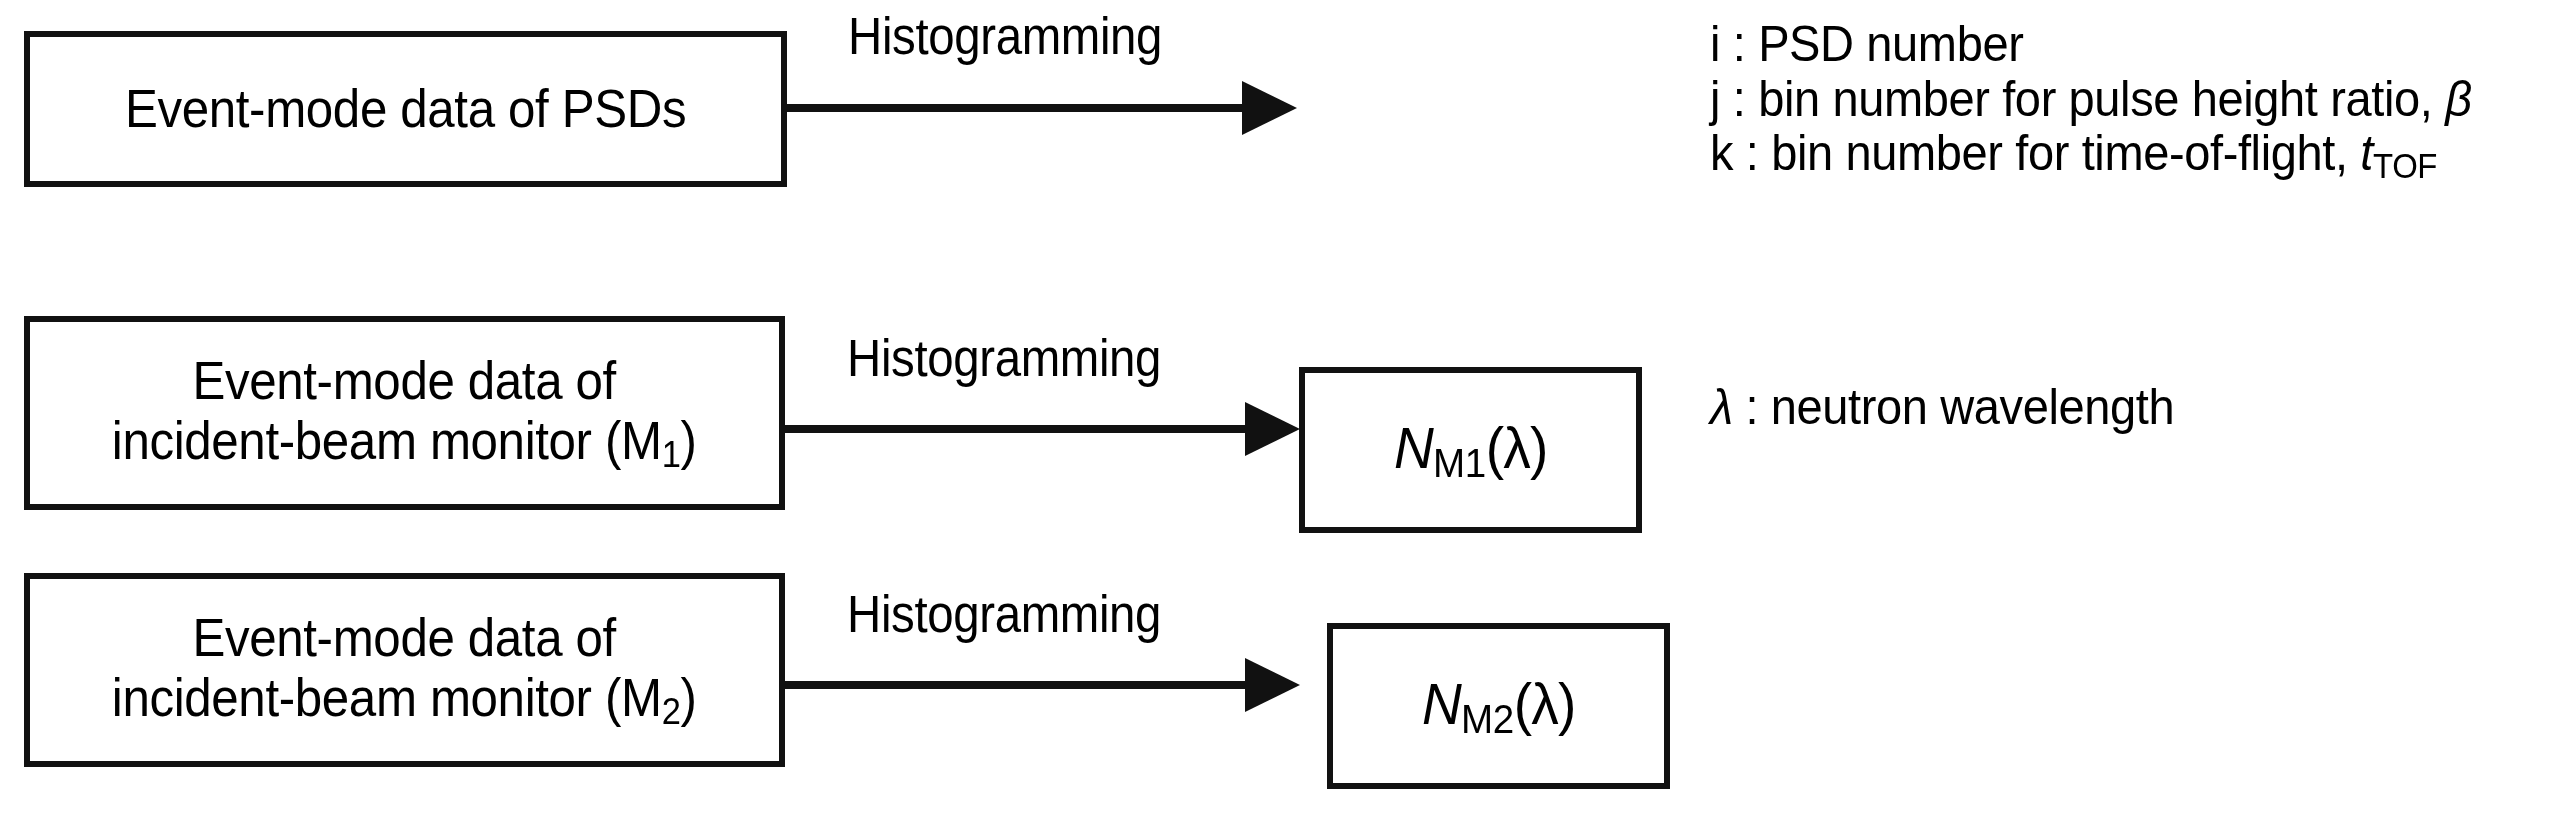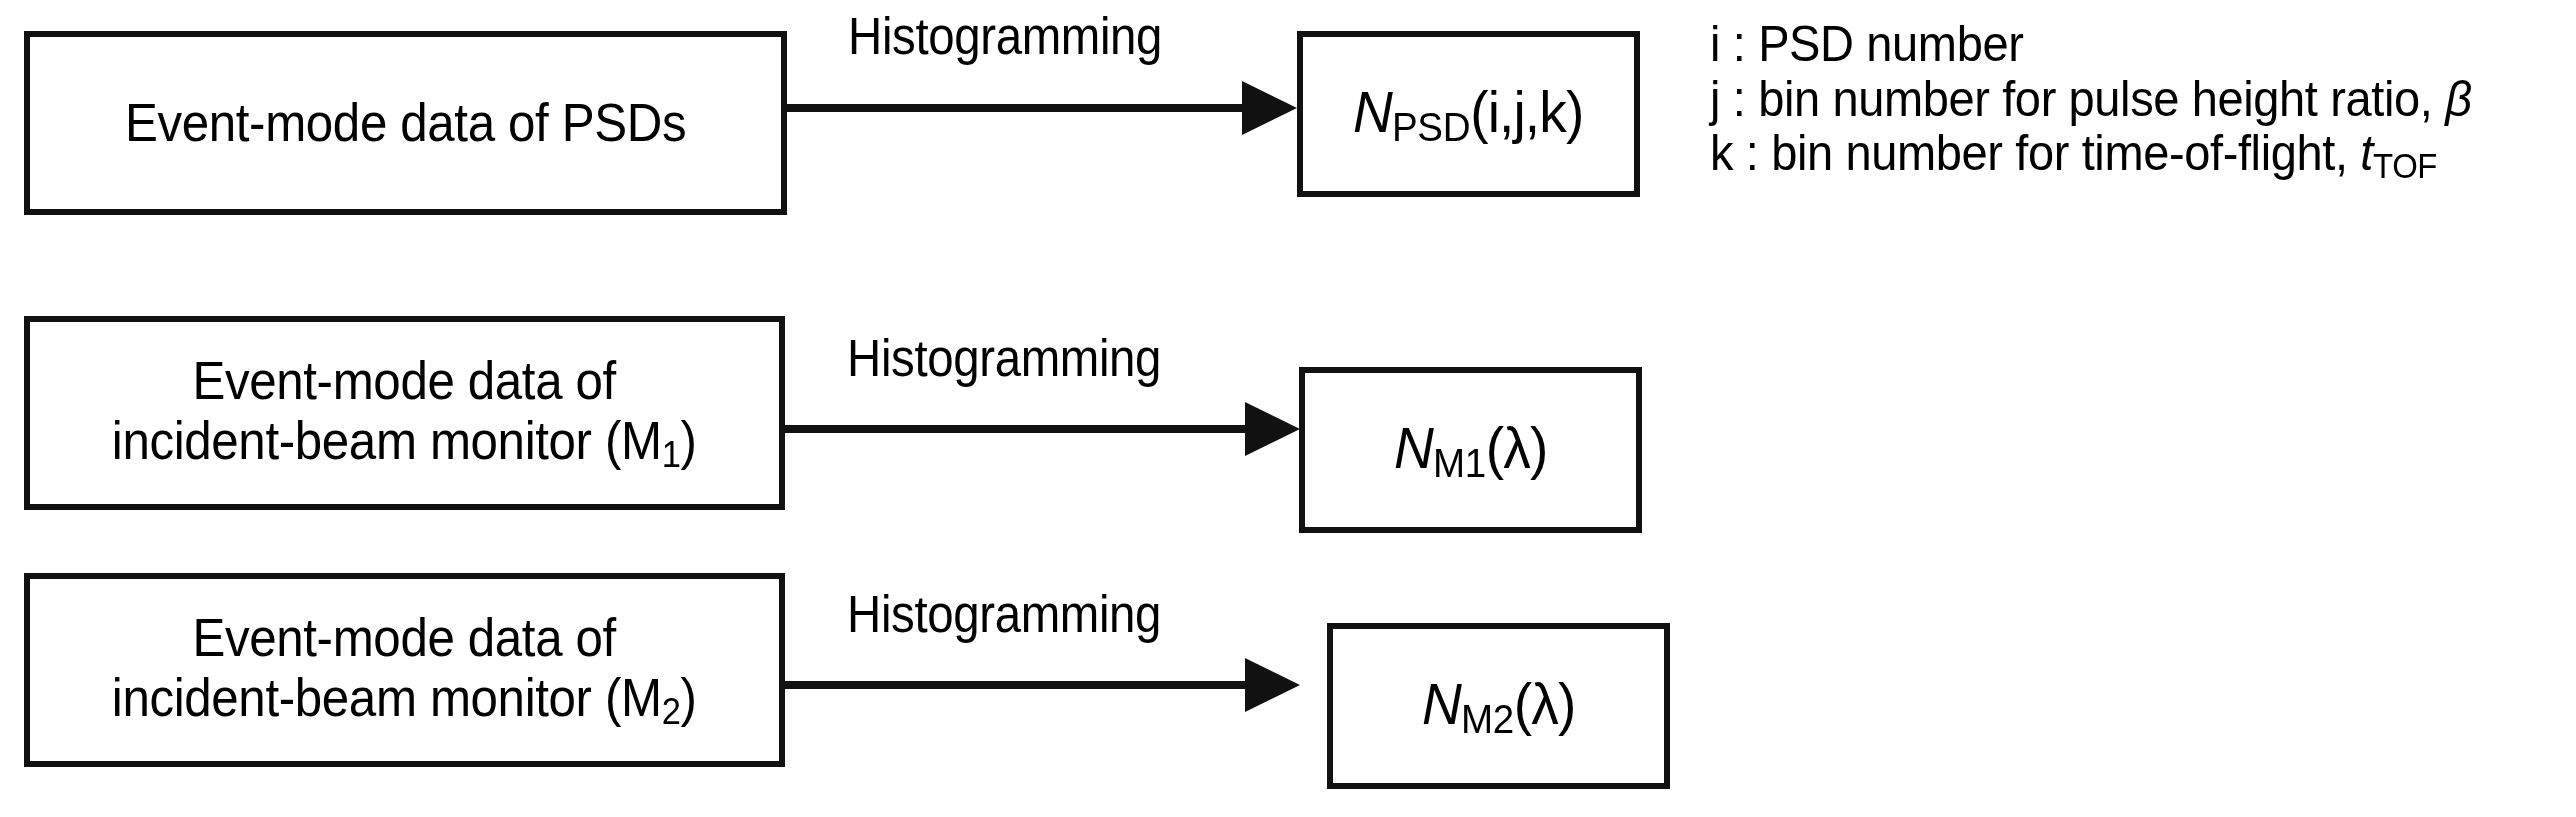--- a/index.html
+++ b/index.html
@@ -109,33 +109,30 @@
   .sub1 {
     font-size: 0.70em;
     vertical-align: -0.22em;
   }
 </style>
 </head>
 <body>
 
 <div id="canvas">
 
-  <div class="box" style="left:24px; top:31px; width:763px; height:184px;">
+  <div class="box" style="left:24px; top:31px; width:763px; height:156px;">
     <div class="box-text">Event-mode data of PSDs</div>
   </div>
 
   <div class="arrow" style="left:786px; top:104px; width:511px;">
     <div class="shaft" style="width:460px;"></div>
     <div class="head" style="left:456px;"></div>
   </div>
   <div class="arrow-label" style="left:848px; top:7px;">Histogramming</div>
 
-  <div class="box" style="left:1297px; top:31px; width:343px; height:166px;">
-    <div class="formula"><span class="var">N</span><span class="sub">PSD</span><span>(i,j,k)</span></div>
-  </div>
 
   <div class="legend" style="left:1710px; top:19.4px;">
     <div class="line"><span>i</span><span> : </span><span>PSD number</span></div>
 
     <div class="line"><span>j</span><span> : </span><span>bin number for pulse height ratio, </span><span class="it">β</span></div>
 
     <div class="line"><span>k</span><span> : </span><span>bin number for time-of-flight, </span><span class="it">t</span><span class="sub">TOF</span></div>
   </div>
 
   <div class="box" style="left:24px; top:316px; width:761px; height:194px;">
@@ -145,20 +142,23 @@
   <div class="arrow" style="left:785px; top:425px; width:514px;">
     <div class="shaft" style="width:463px;"></div>
     <div class="head" style="left:460px;"></div>
   </div>
   <div class="arrow-label" style="left:847px; top:329px;">Histogramming</div>
 
   <div class="box" style="left:1299px; top:367px; width:343px; height:166px;">
     <div class="formula"><span class="var">N</span><span class="sub">M1</span><span>(λ)</span></div>
   </div>
 
+  <div class="legend" style="left:1710px; top:382px;">
+    <div class="line"><span class="it">λ</span><span> : </span><span>neutron wavelength</span></div>
+  </div>
 
   <div class="box" style="left:24px; top:573px; width:761px; height:194px;">
     <div class="box-text"><span>Event-mode data of</span><br><span>incident-beam monitor (M</span><span class="sub1">2</span><span>)</span></div>
   </div>
 
   <div class="arrow" style="left:785px; top:681px; width:514px;">
     <div class="shaft" style="width:463px;"></div>
     <div class="head" style="left:460px;"></div>
   </div>
   <div class="arrow-label" style="left:847px; top:585px;">Histogramming</div>

